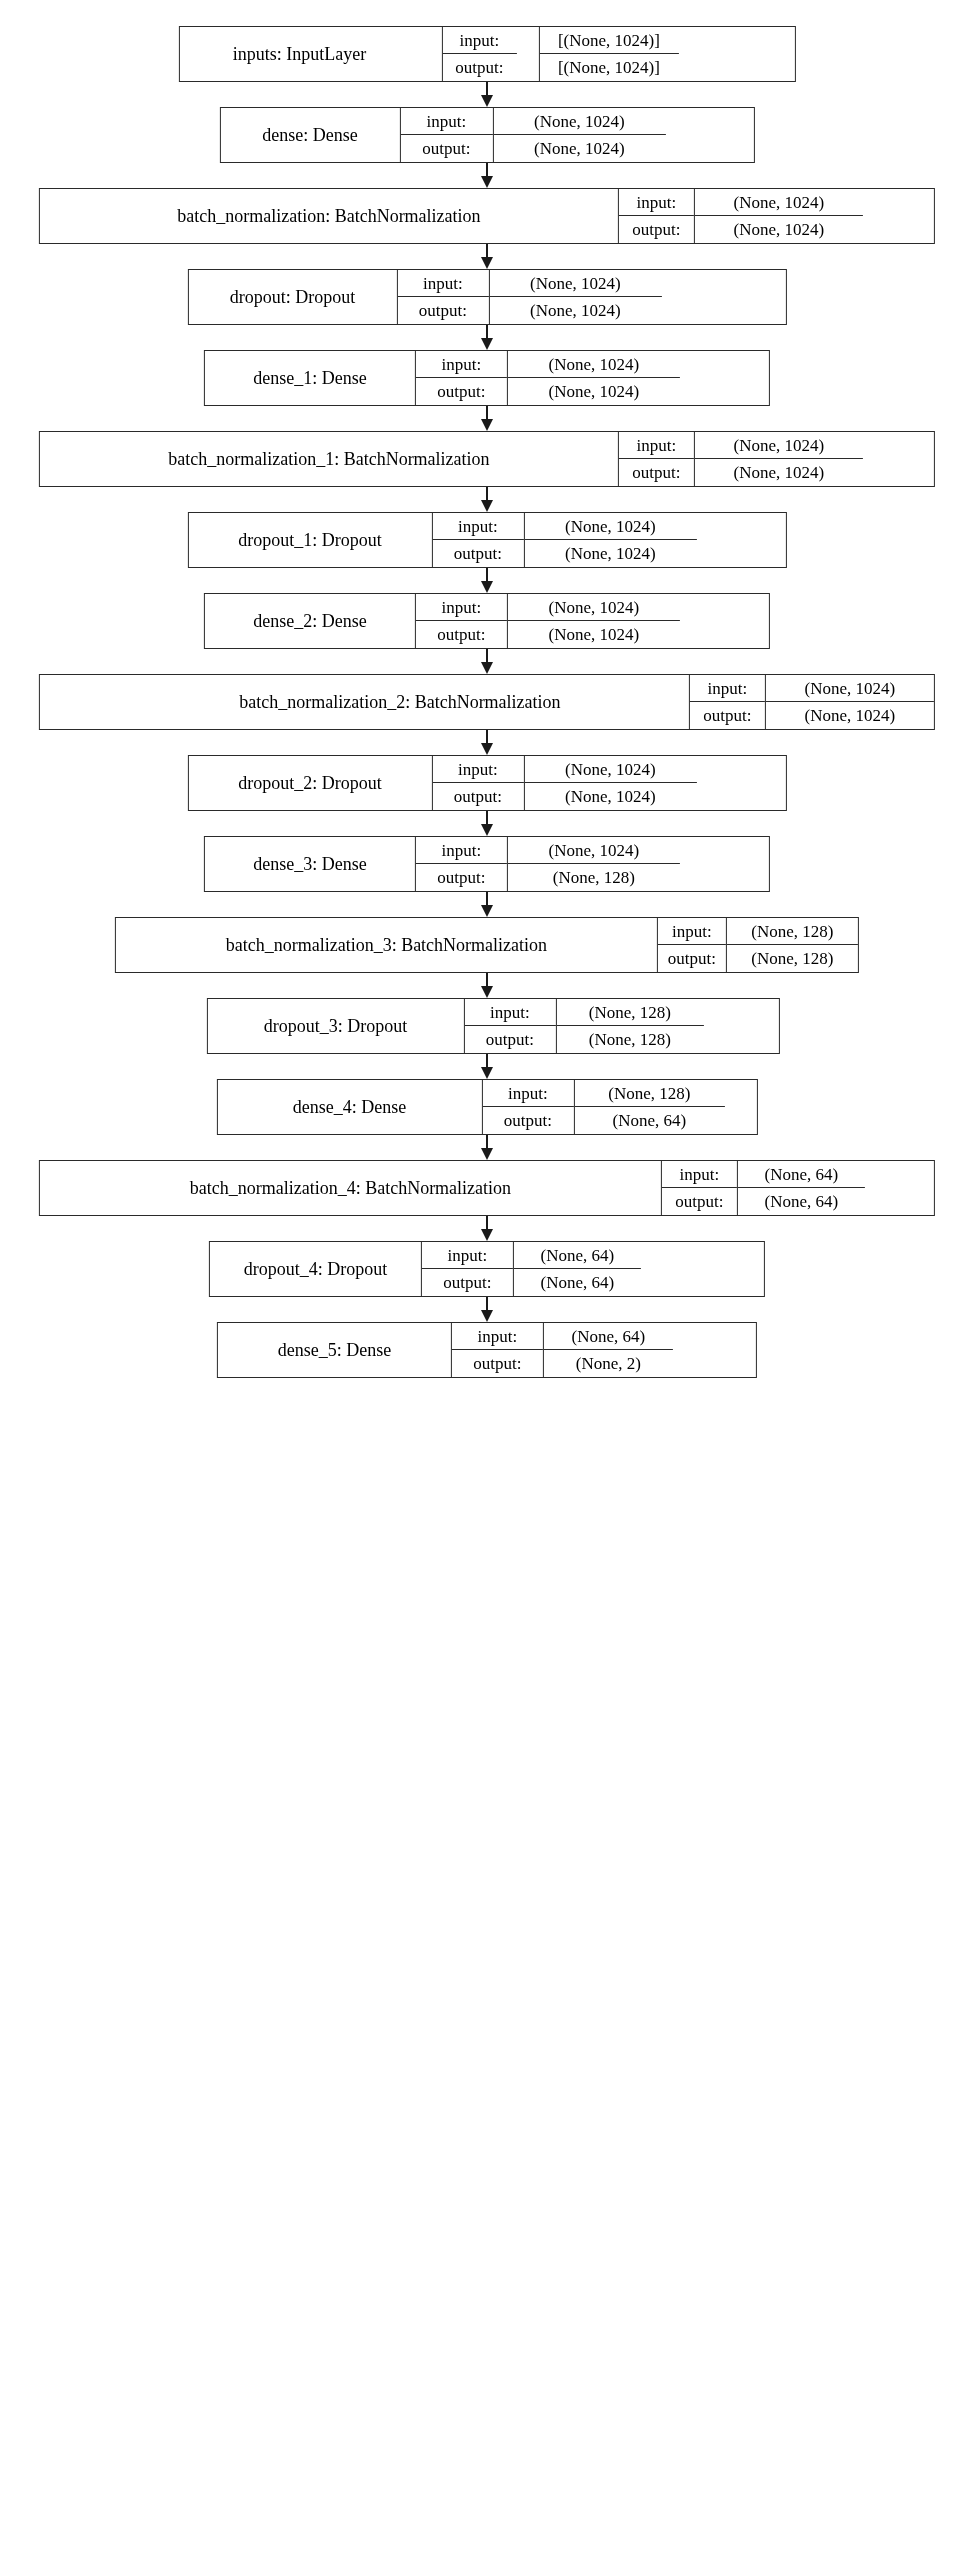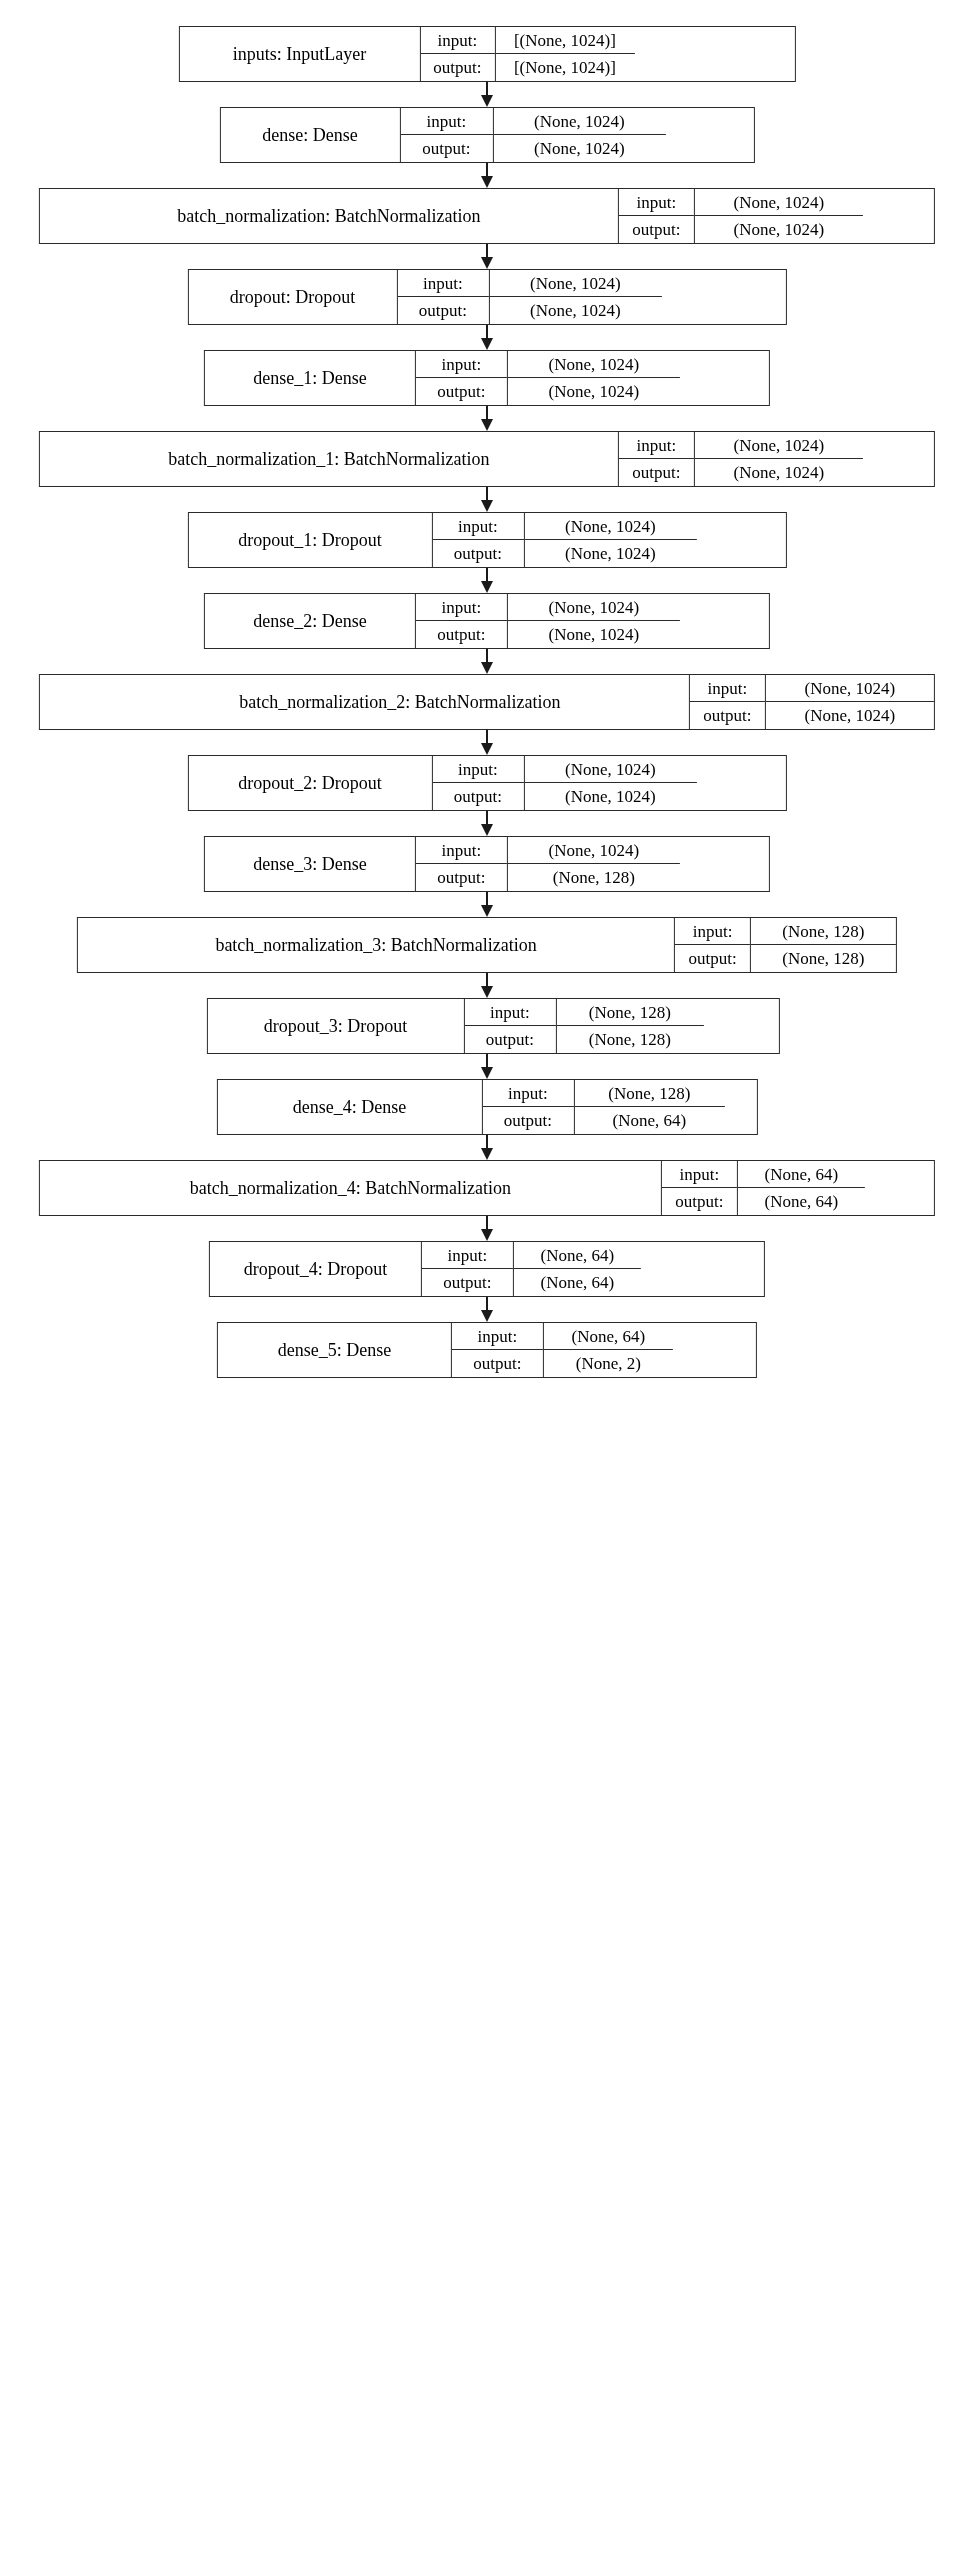--- a/index.html
+++ b/index.html
@@ -107,21 +107,21 @@
     border-right: 6.3px solid transparent;
     border-top: 12.6px solid #1a1a1a;
     margin-top: -0.6px;
   }
 </style>
 </head>
 <body>
 
 <div id="graph">
   <div class="chain" id="chain">
-      <div class="node" style="width: 617px; margin-left: 0px; transform: translateX(-1.1px);">
+      <div class="node" style="width: 617px; margin-left: 0px; transform: translateX(-1.1px); gap: 22px;">
         <div class="node-title" style="width: 240px;">inputs: InputLayer</div>
         <div class="io-labels" style="width: 75px;">
           <div class="io-cell top">input:</div>
           <div class="io-cell">output:</div>
         </div>
         <div class="io-shapes" style="width: 140px;">
           <div class="io-cell top">[(None, 1024)]</div>
           <div class="io-cell">[(None, 1024)]</div>
         </div>
       </div>
@@ -272,21 +272,21 @@
         </div>
         <div class="io-shapes" style="width: 173px;">
           <div class="io-cell top">(None, 1024)</div>
           <div class="io-cell">(None, 128)</div>
         </div>
       </div>
       <div class="edge" style="height: 25px;">
         <div class="edge-line"></div>
         <div class="edge-head"></div>
       </div>
-      <div class="node" style="width: 820px; margin-left: 0px; transform: translateX(-1.1px);">
+      <div class="node" style="width: 744px; margin-left: 0px; transform: translateX(-1.1px);">
         <div class="node-title" style="width: 600px;">batch_normalization_3: BatchNormalization</div>
         <div class="io-labels" style="width: 76px;">
           <div class="io-cell top">input:</div>
           <div class="io-cell">output:</div>
         </div>
         <div class="io-shapes" style="width: 147px;">
           <div class="io-cell top">(None, 128)</div>
           <div class="io-cell">(None, 128)</div>
         </div>
       </div>

